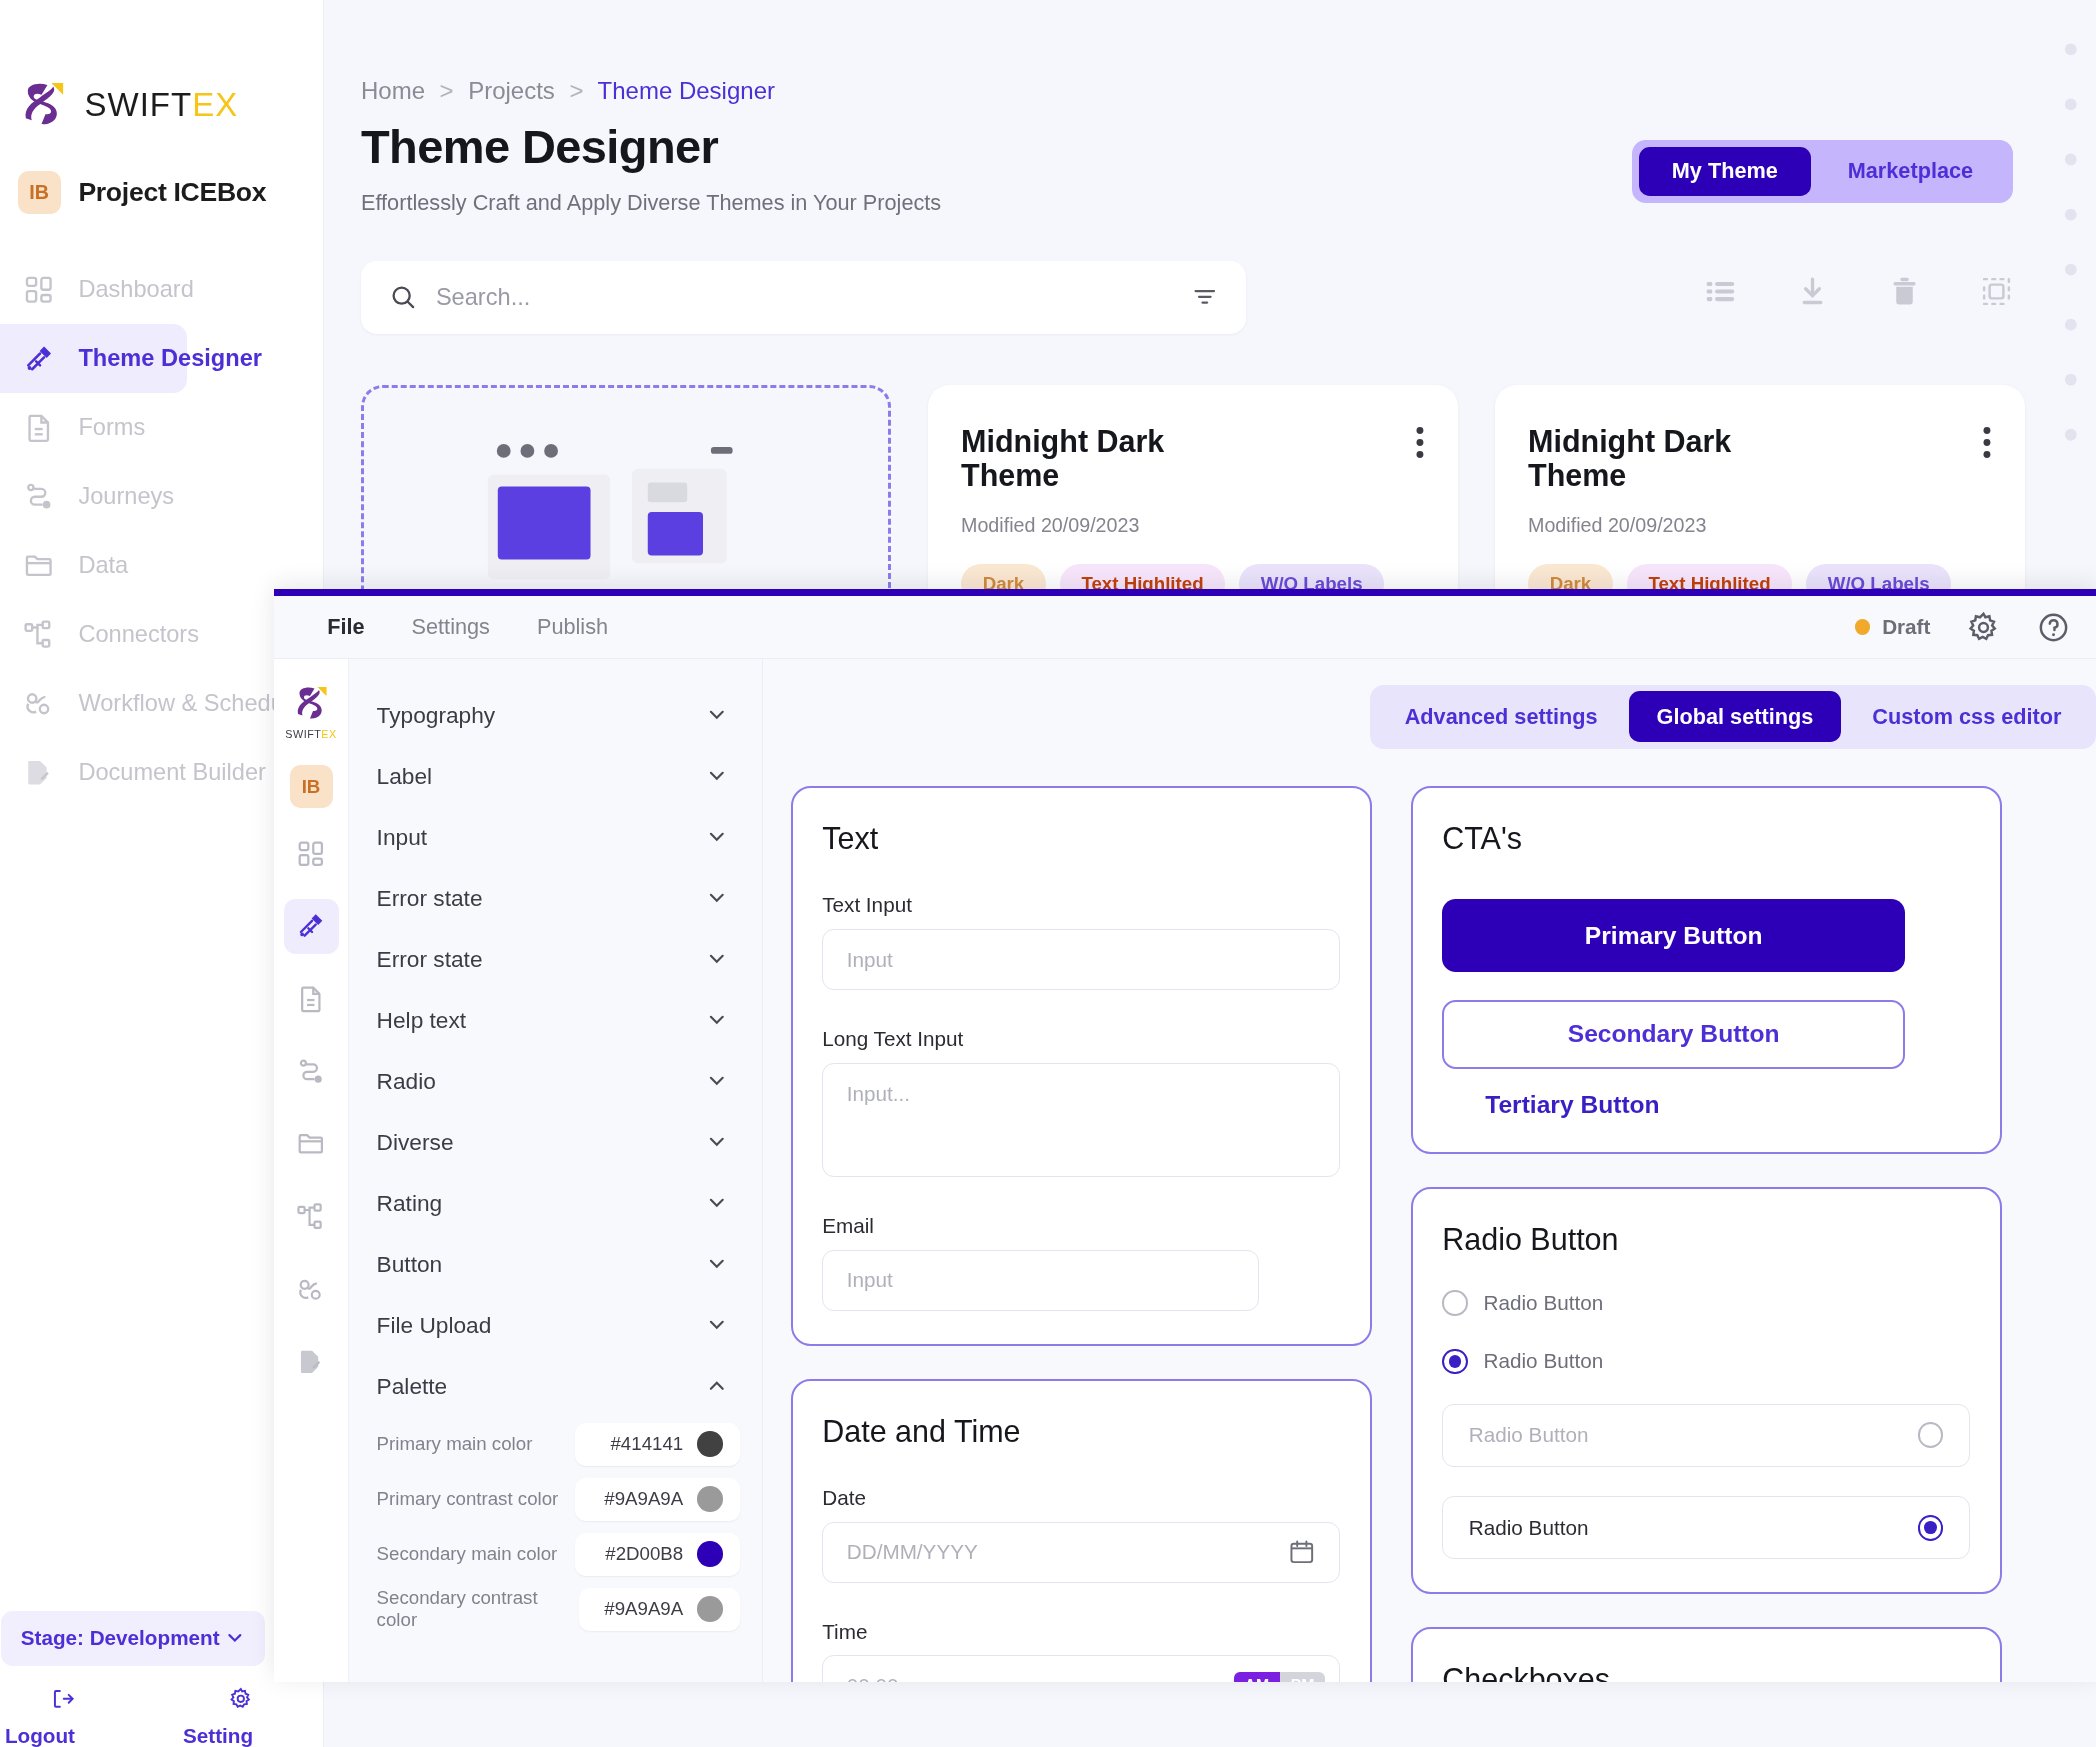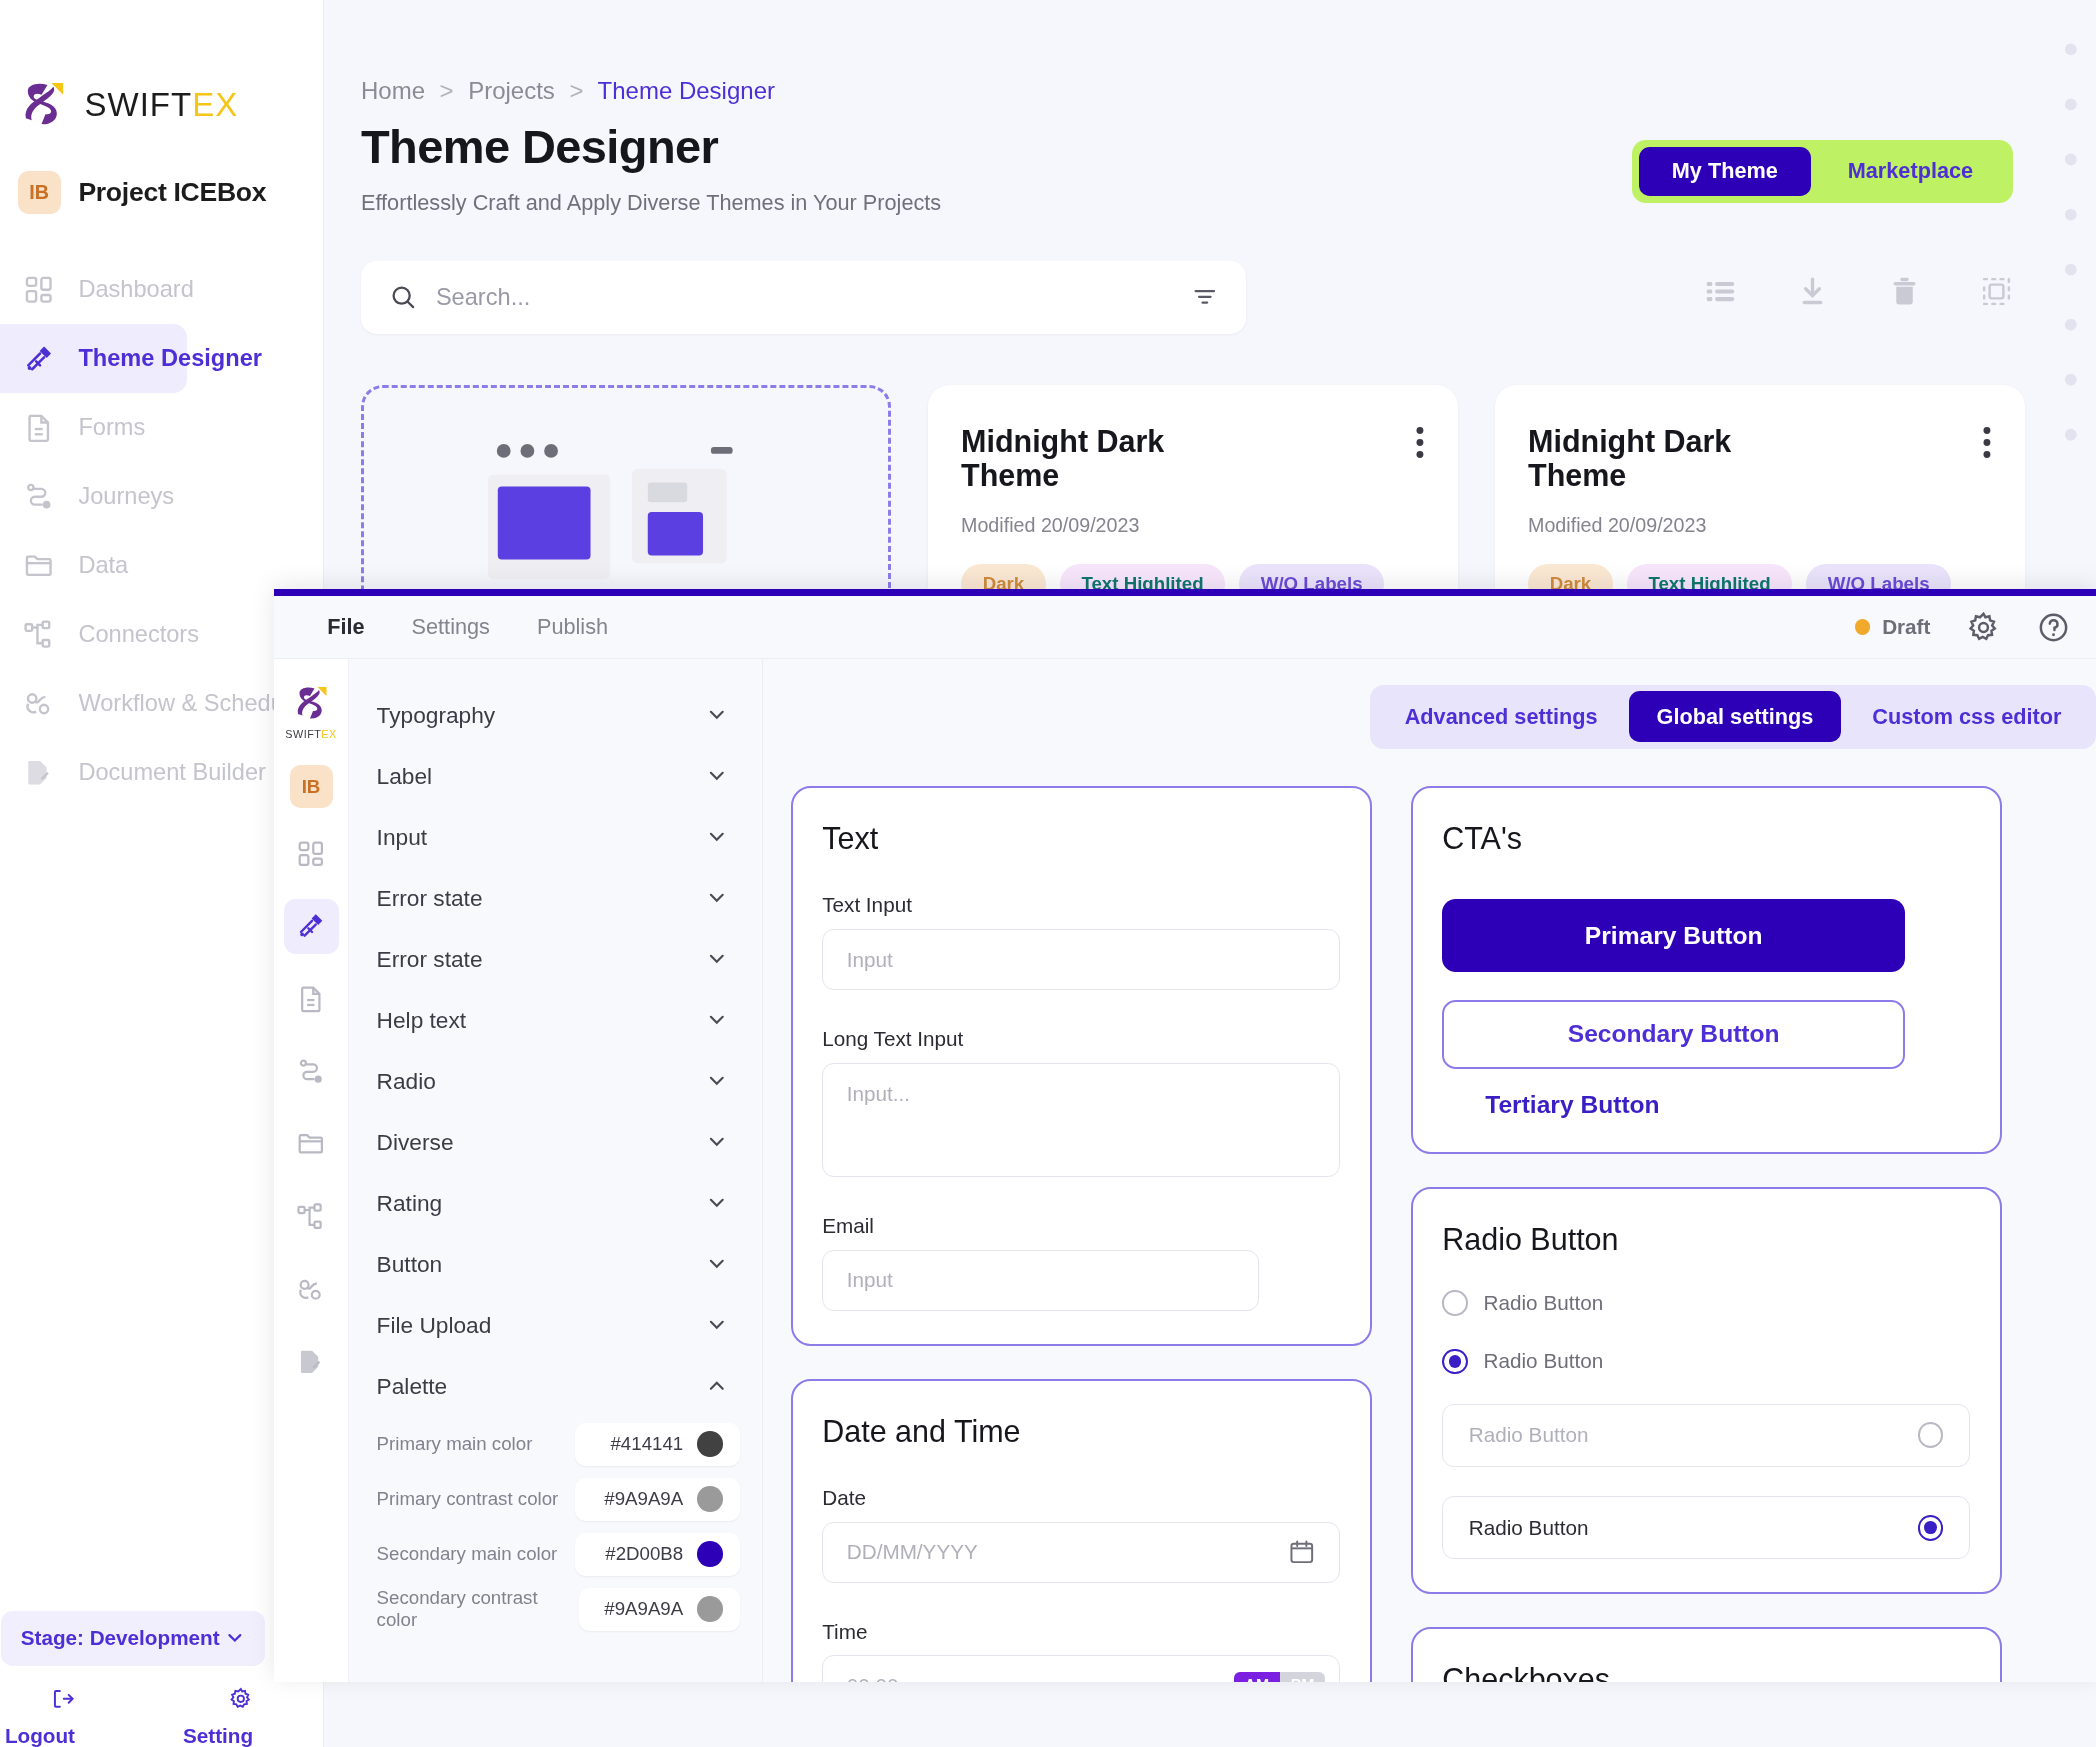--- a/index.html
+++ b/index.html
@@ -62,21 +62,21 @@
     border-left: 1px solid #eceef5;
   }
   .crumbs { padding: 77px 0 0 37px; font-size:24px; color:#8b8b96; }
   .crumbs .cur { color:#4d2fd6; }
   .crumbs .sep { margin: 0 7.9px; color:#b2b2bb; }
   .page-title { padding: 13.8px 0 0 37px; font-size:47px; font-weight:700; color:#16161d; letter-spacing:-0.6px;}
   .page-sub { padding: 15.8px 0 0 37px; font-size:21.7px; color:#70707c; }
 
   .seg-toggle {
     position:absolute; top:140px; right:83px;
-    background:#bef264; border-radius:13.8px; padding:6.9px; display:flex; gap:3.9px;
+    background:#c4b5fd; border-radius:13.8px; padding:6.9px; display:flex; gap:3.9px;
   }
   .seg-btn { padding: 0 33px; height:49px; display:flex; align-items:center;
     border-radius:10.8px; font-size:21.7px; font-weight:700; color:#4d2fd6; }
   .seg-btn.on { background:#2d00b8; color:#ffffff; }
 
   .search-row { display:flex; align-items:center; padding: 45px 0 0 37px; position:relative;}
   .search-box {
     width:885px; height:73px; background:#ffffff; border-radius:15.8px;
     display:flex; align-items:center; padding: 0 27.6px; gap:19.7px;
     box-shadow: 0 1px 3px rgba(20,20,40,.05);
@@ -92,21 +92,21 @@
   .theme-card {
     width:530px; height:394px; background:#fff; border-radius:21.7px;
     padding: 39px 33px; position:relative;
     box-shadow: 0 1px 3.9px rgba(20,20,40,.05);
   }
   .tc-title { font-size:30.5px; font-weight:700; color:#16161d; line-height:1.12; max-width:296px;}
   .tc-mod { font-size:19.7px; color:#84848f; margin-top:21.7px; }
   .tc-tags { display:flex; gap:13.8px; margin-top:27.6px; }
   .tag { border-radius:984px; padding: 8.9px 21.7px; font-size:18.7px; font-weight:700;}
   .tag.dark { background:#fbe8d2; color:#d08b3b; }
-  .tag.hl   { background:#f7e6fb; color:#0f766e;text-decoration:underline; }
+  .tag.hl   { background:#f7e6fb; color:#c2410c;text-decoration:underline; }
   .tag.wo   { background:#eae3fb; color:#6b4ad6; }
   .kebab { position:absolute; right:33px; top:41px; }
   .avatars { display:flex; margin-top:33px; }
   .av { width:53px; height:53px; border-radius:50%; border:3px solid #fff; margin-left:-13.8px;}
   .av:first-child { margin-left:0; }
 
   
   .right-dots { position:absolute; right:13.8px; top:39px; width:23.6px; height:473px;}
 
   

